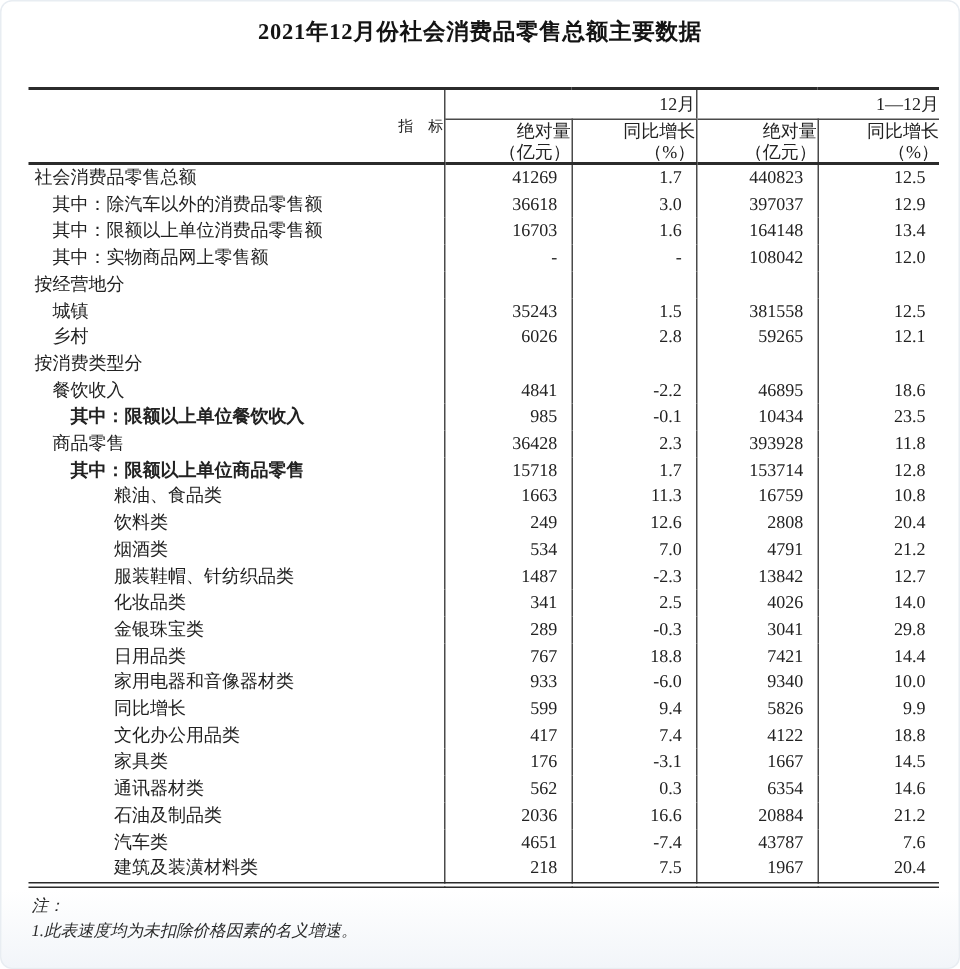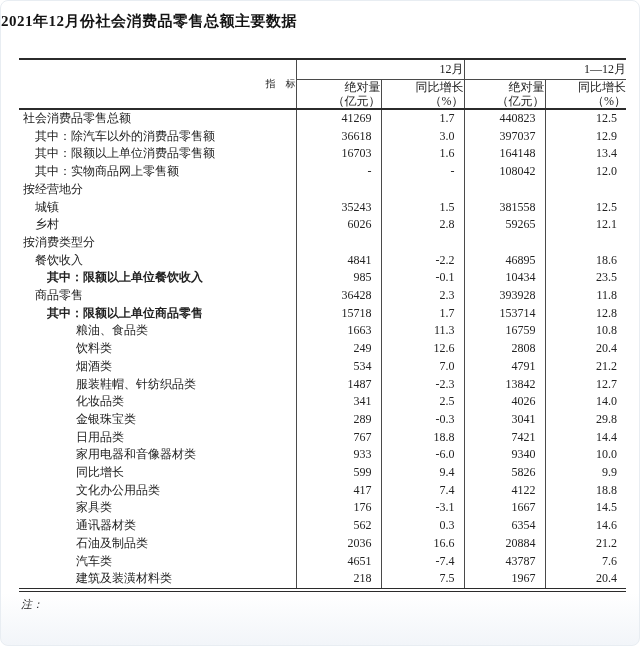--- a/index.html
+++ b/index.html
@@ -17,20 +17,21 @@
     border: 1px solid #e8edf2;
     border-radius: 8px;
     overflow: hidden;
     color: #1f1f1f;
   }
   .title {
     position: absolute;
     top: 11px;
     left: 0;
     width: 100%;
+    text-align: center;
     font-size: 15px;
     font-weight: bold;
     letter-spacing: 0.5px;
     color: #141414;
   }
   table.main {
     position: absolute;
     top: 57px;
     left: 18px;
     width: 607px;
@@ -313,15 +314,16 @@
           <td class="num">218</td>
           <td class="num">7.5</td>
           <td class="num">1967</td>
           <td class="num">20.4</td>
         </tr>
       </tbody>
   </table>
 
   <div class="notes">
     <div>注：</div>
+    <div>1.此表速度均为未扣除价格因素的名义增速。</div>
   </div>
 
 </div>
 
 </body></html>

